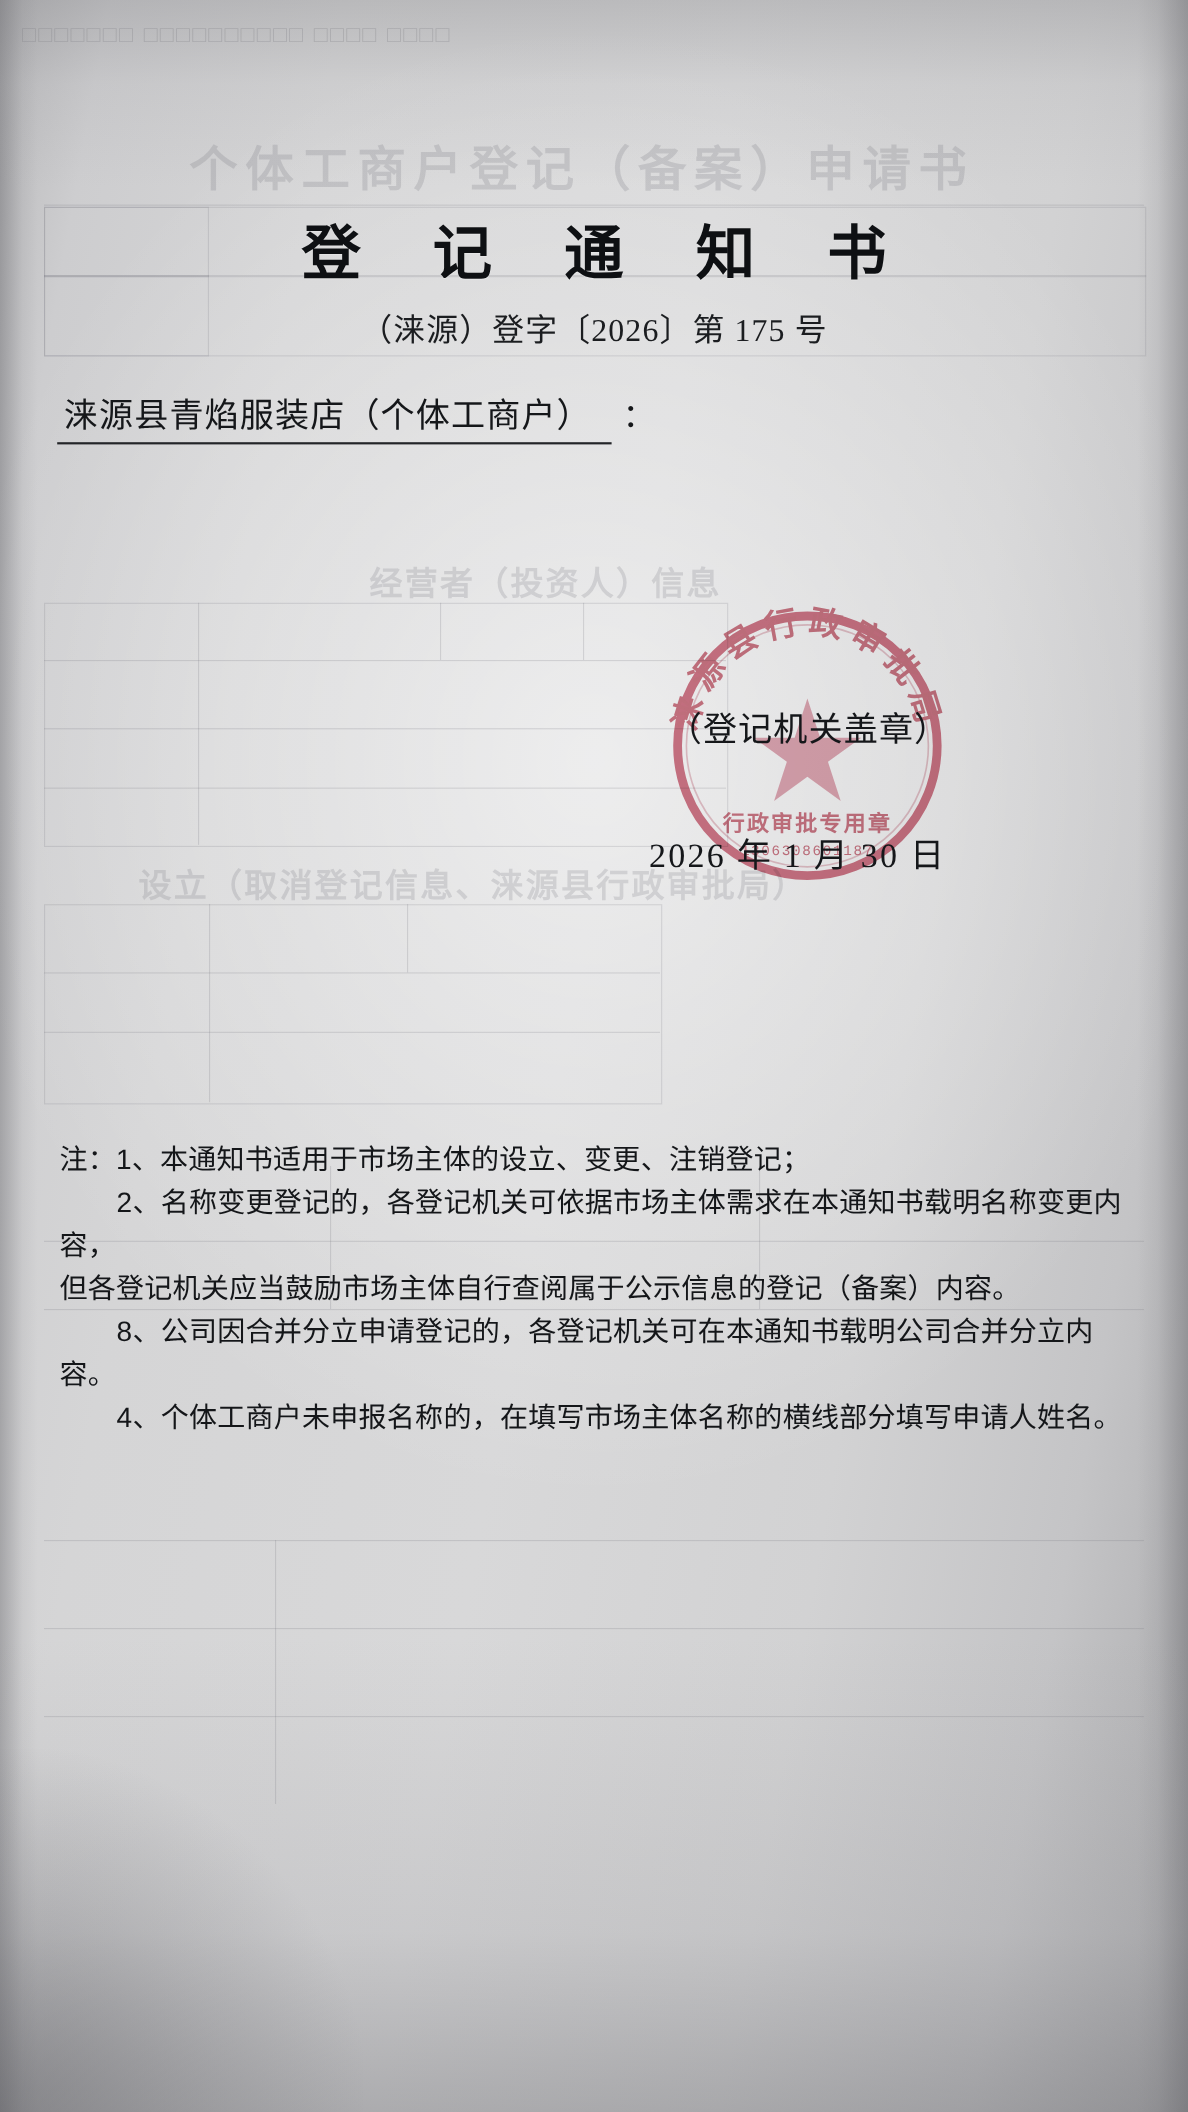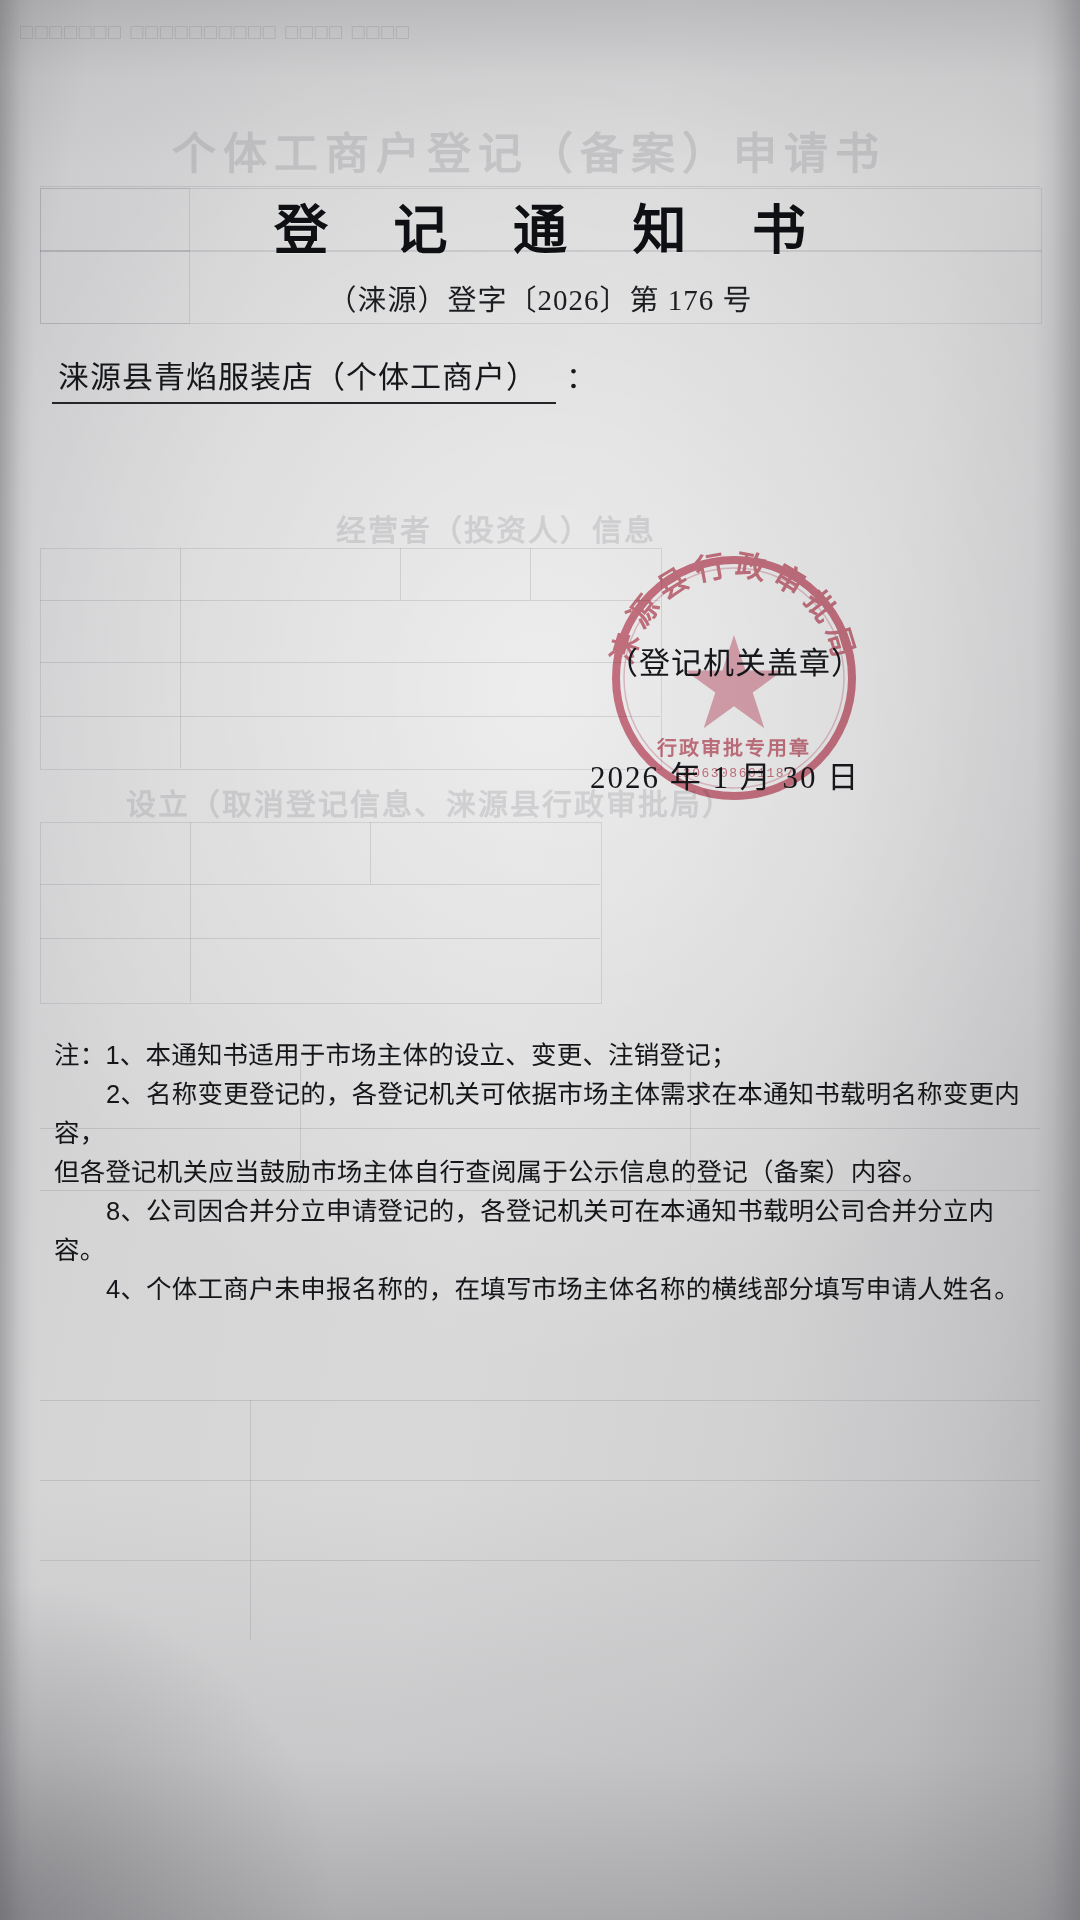--- a/index.html
+++ b/index.html
@@ -286,21 +286,21 @@
       <text x="129" y="206" text-anchor="middle" font-family="'Liberation Serif','DejaVu Serif',serif" font-size="20" font-weight="700" fill="#c45668" letter-spacing="2">行政审批专用章</text>
 
       <text x="129" y="228" text-anchor="middle" font-family="'Liberation Mono','DejaVu Sans Mono',monospace" font-size="13" fill="#c45668" letter-spacing="1.5">1306308601187</text>
     </svg>
   </div>
 
   <div class="content">
 
     <div class="doc-title">登 记 通 知 书</div>
 
-    <div class="doc-number">（涞源）登字〔2026〕第 176 号</div>
+    <div class="doc-number">（涞源）登字〔2026〕第 175 号</div>
 
     <div class="recipient-row">
       <span class="recipient-name">涞源县青焰服装店（个体工商户）</span>
       <span class="recipient-colon">：</span>
     </div>
 
 
     <div class="seal-caption">（登记机关盖章）</div>
 
     <div class="issue-date">2026 年 1 月 30 日</div>

